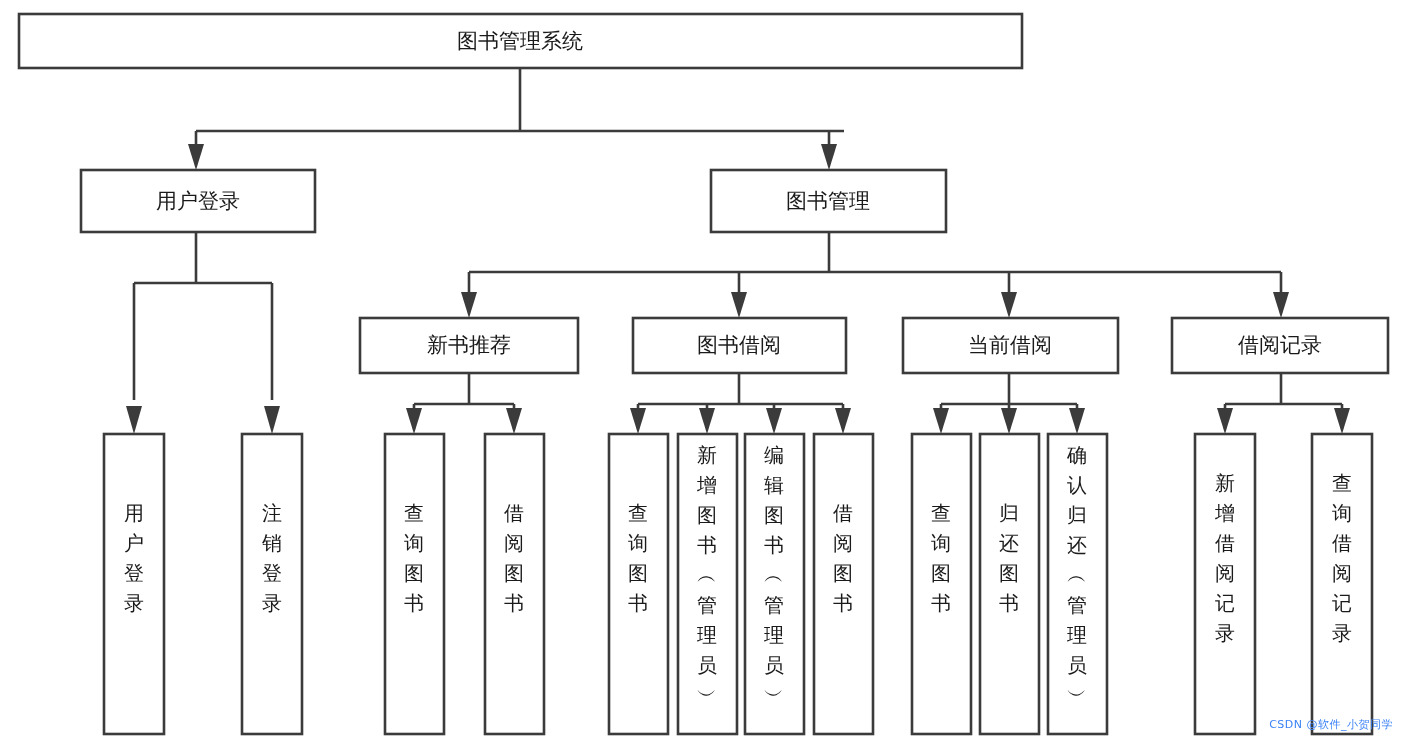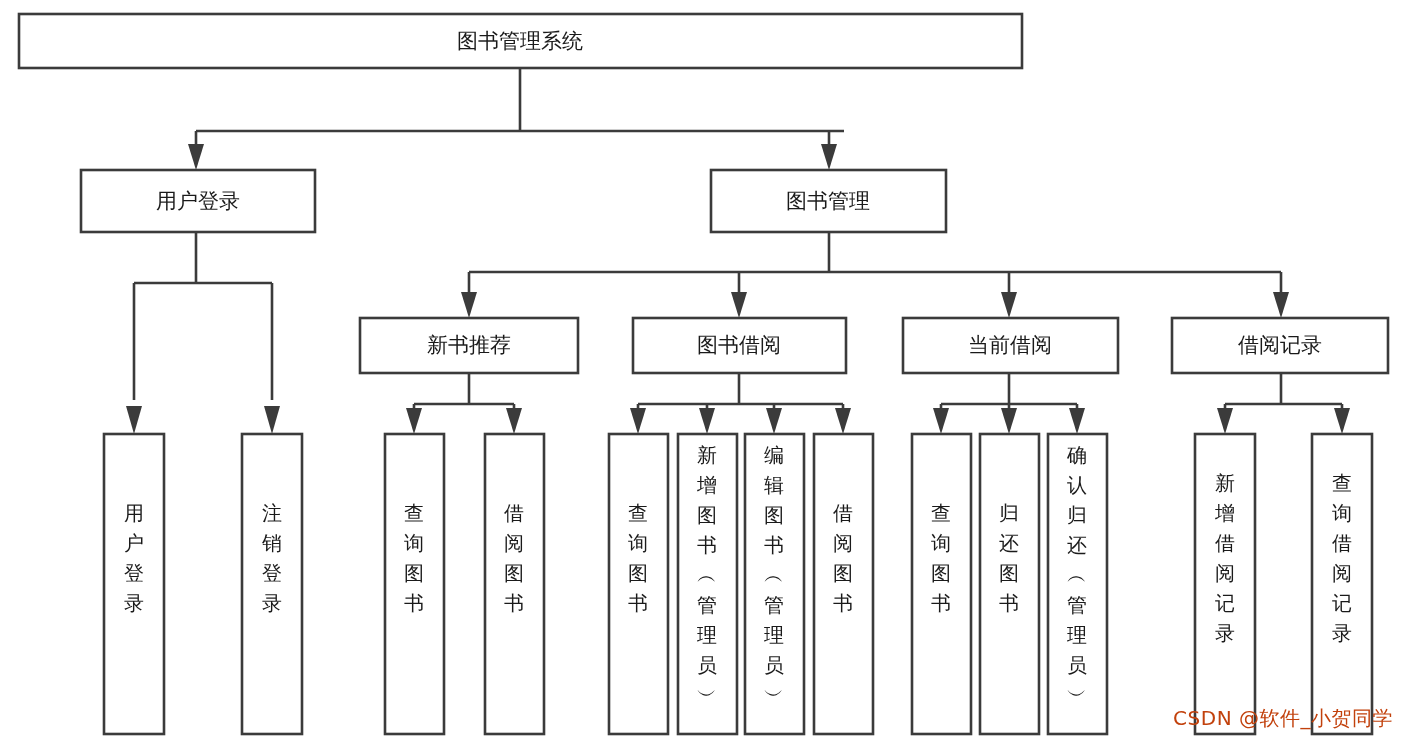--- a/index.html
+++ b/index.html
@@ -56,22 +56,22 @@
     text-anchor: middle;
   }
   .leaf-label tspan {
     text-anchor: middle;
   }
   .watermark {
     position: absolute;
     right: 12px;
     bottom: 6px;
     font-family: "DejaVu Sans", "Liberation Sans", sans-serif;
-    font-size: 20px;
-    color: #c2410c;
+    font-size: 11px;
+    color: #3b82f6;
     letter-spacing: 0.5px;
     white-space: nowrap;
     pointer-events: none;
   }
 </style>
 </head>
 <body>
 
 <div id="diagram-root">
 

